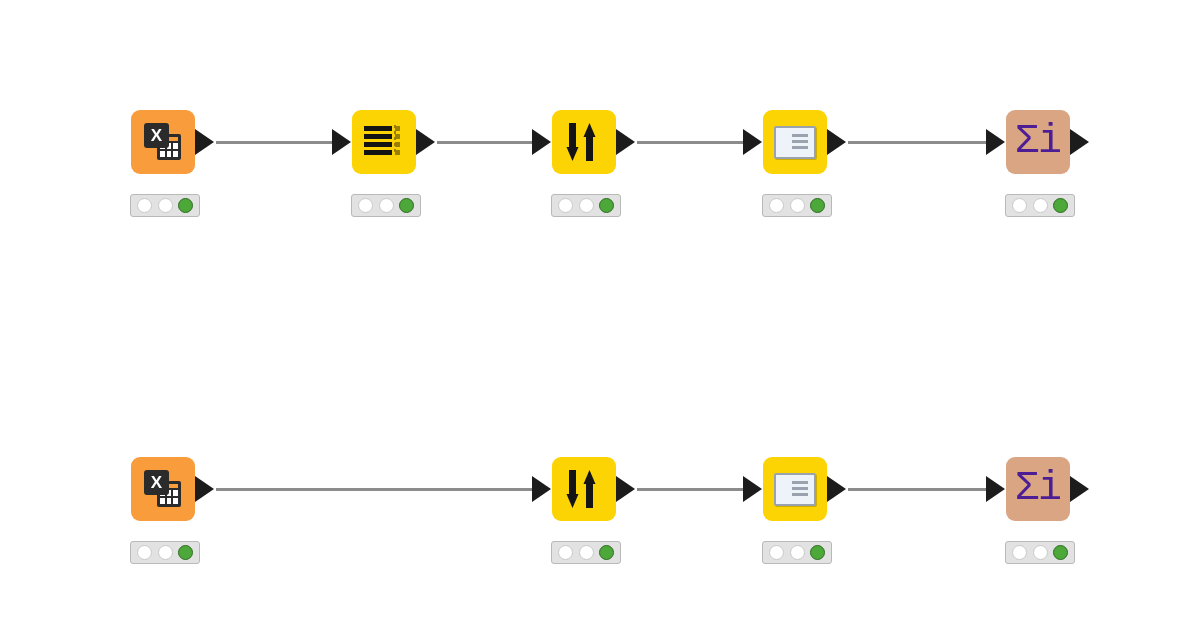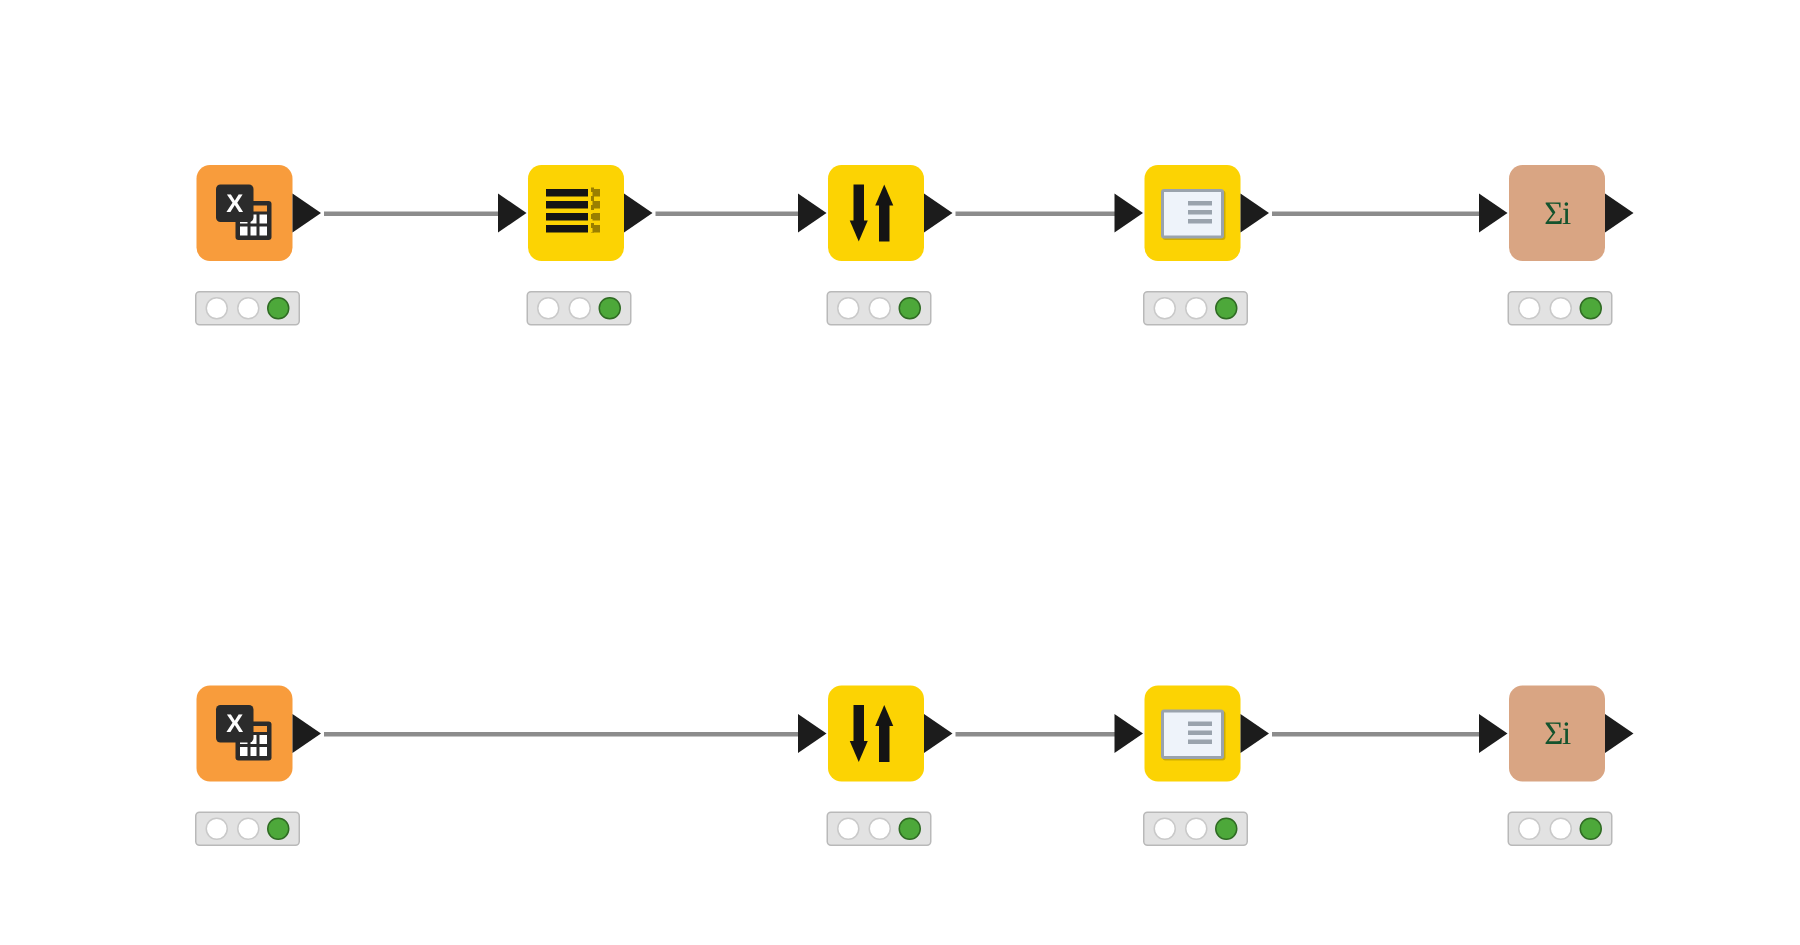--- a/index.html
+++ b/index.html
@@ -187,24 +187,24 @@
     width: 16px;
     height: 3px;
     background: #9aa3ad;
   }
   .icon-window .wline.l0 { top: 6px; }
   .icon-window .wline.l1 { top: 12px; }
   .icon-window .wline.l2 { top: 18px; }
 
   
   .icon-sigma {
-    font-family: Liberation Serif, serif;
-    font-size: 22px;
+    font-family: Liberation Mono, monospace;
+    font-size: 40px;
     line-height: 1;
-    color: #14532d;
+    color: #4c1d95;
     letter-spacing: -1px;
   }
 </style>
 </head>
 <body>
 
 <div id="canvas">
     <div class="connector" style="left: 216px; top: 141px; width: 120px;"></div>
     <div class="connector" style="left: 437px; top: 141px; width: 99px;"></div>
     <div class="connector" style="left: 637px; top: 141px; width: 110px;"></div>

